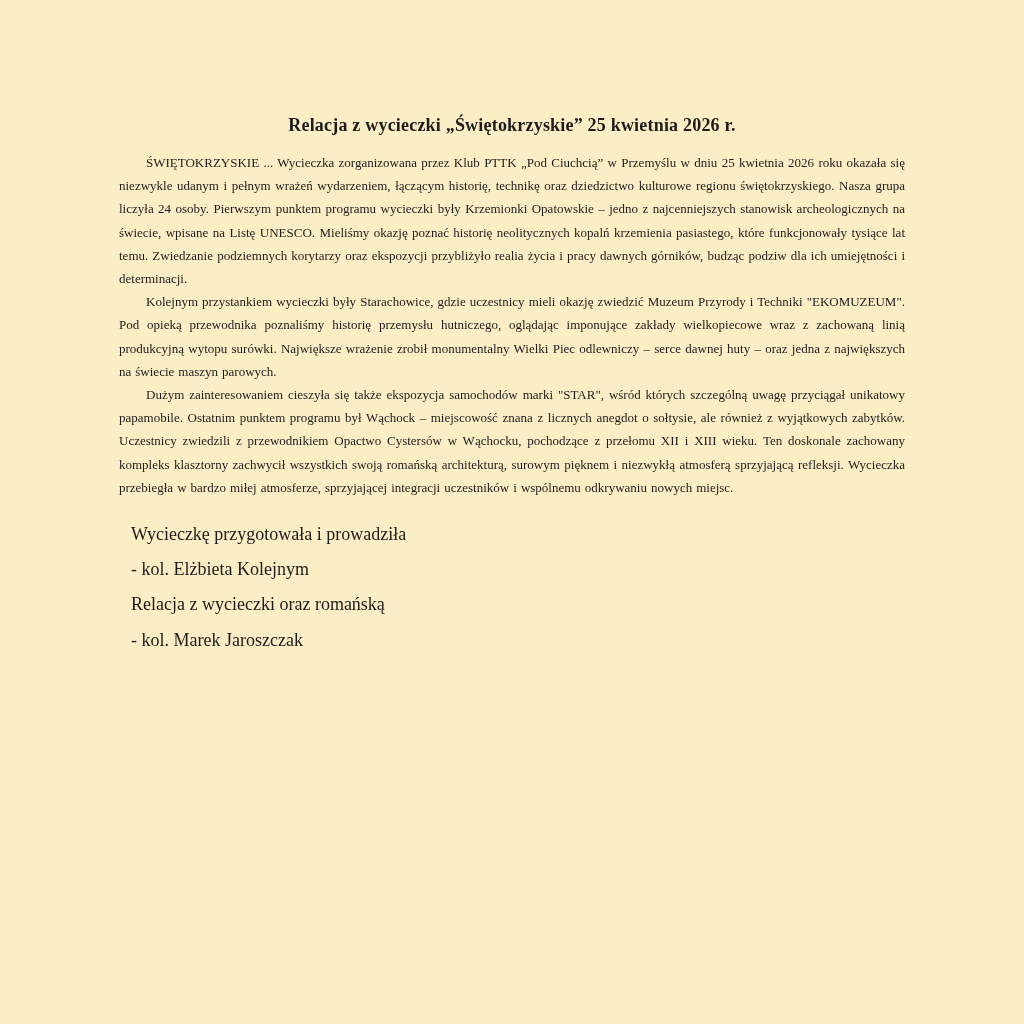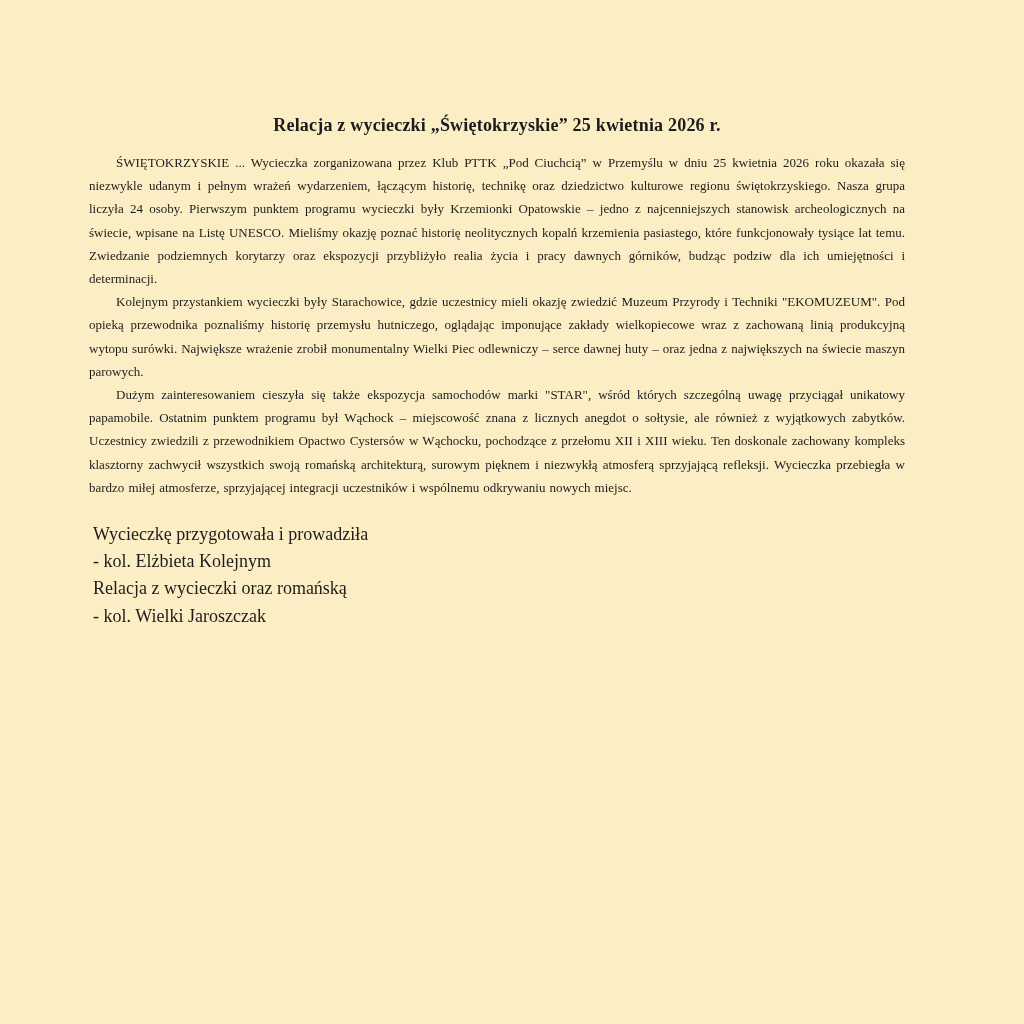--- a/index.html
+++ b/index.html
@@ -9,21 +9,21 @@
   body {
     width: 1024px;
     height: 1024px;
     overflow: hidden;
     font-family: "Liberation Serif", "DejaVu Serif", serif;
   }
   .page {
     box-sizing: border-box;
     width: 1024px;
     height: 780px;
-    padding: 114px 119px 0 89px;
+    padding: 114px 119px 0 119px;
   }
   .doc-title {
     margin: 0 0 14px 0;
     font-size: 18px;
     line-height: 23px;
     font-weight: bold;
     text-align: center;
     letter-spacing: 0.2px;
   }
   .body-para {
@@ -34,35 +34,35 @@
     text-indent: 27px;
     word-spacing: 0.06em;
   }
   .credits {
     margin-top: 24px;
     font-size: 18px;
     line-height: 23.2px;
     text-align: left;
   }
   .credits-line {
-    margin: 4px;
+    margin: 12px;
   }
 </style>
 </head>
 <body style="background: rgb(252, 238, 196); color: rgb(28, 28, 28);">
 
 <div class="page">
   <h1 class="doc-title">Relacja z wycieczki „Świętokrzyskie” 25 kwietnia 2026 r.</h1>
 
   <p class="body-para">ŚWIĘTOKRZYSKIE ... Wycieczka zorganizowana przez Klub PTTK „Pod Ciuchcią” w Przemyślu w dniu 25 kwietnia 2026 roku okazała się niezwykle udanym i pełnym wrażeń wydarzeniem, łączącym historię, technikę oraz dziedzictwo kulturowe regionu świętokrzyskiego. Nasza grupa liczyła 24 osoby. Pierwszym punktem programu wycieczki były Krzemionki Opatowskie – jedno z najcenniejszych stanowisk archeologicznych na świecie, wpisane na Listę UNESCO. Mieliśmy okazję poznać historię neolitycznych kopalń krzemienia pasiastego, które funkcjonowały tysiące lat temu. Zwiedzanie podziemnych korytarzy oraz ekspozycji przybliżyło realia życia i pracy dawnych górników, budząc podziw dla ich umiejętności i determinacji.</p>
 
   <p class="body-para">Kolejnym przystankiem wycieczki były Starachowice, gdzie uczestnicy mieli okazję zwiedzić Muzeum Przyrody i Techniki "EKOMUZEUM". Pod opieką przewodnika poznaliśmy historię przemysłu hutniczego, oglądając imponujące zakłady wielkopiecowe wraz z zachowaną linią produkcyjną wytopu surówki. Największe wrażenie zrobił monumentalny Wielki Piec odlewniczy – serce dawnej huty – oraz jedna z największych na świecie maszyn parowych.</p>
 
   <p class="body-para">Dużym zainteresowaniem cieszyła się także ekspozycja samochodów marki "STAR", wśród których szczególną uwagę przyciągał unikatowy papamobile. Ostatnim punktem programu był Wąchock – miejscowość znana z licznych anegdot o sołtysie, ale również z wyjątkowych zabytków. Uczestnicy zwiedzili z przewodnikiem Opactwo Cystersów w Wąchocku, pochodzące z przełomu XII i XIII wieku. Ten doskonale zachowany kompleks klasztorny zachwycił wszystkich swoją romańską architekturą, surowym pięknem i niezwykłą atmosferą sprzyjającą refleksji. Wycieczka przebiegła w bardzo miłej atmosferze, sprzyjającej integracji uczestników i wspólnemu odkrywaniu nowych miejsc.</p>
 
 
   <div class="credits">
     <p class="credits-line">Wycieczkę przygotowała i prowadziła</p>
     <p class="credits-line">- kol. Elżbieta Kolejnym</p>
     <p class="credits-line">Relacja z wycieczki oraz romańską</p>
-    <p class="credits-line">- kol. Wielki Jaroszczak</p>
+    <p class="credits-line">- kol. Marek Jaroszczak</p>
   </div>
 </div>
 
 </body></html>

